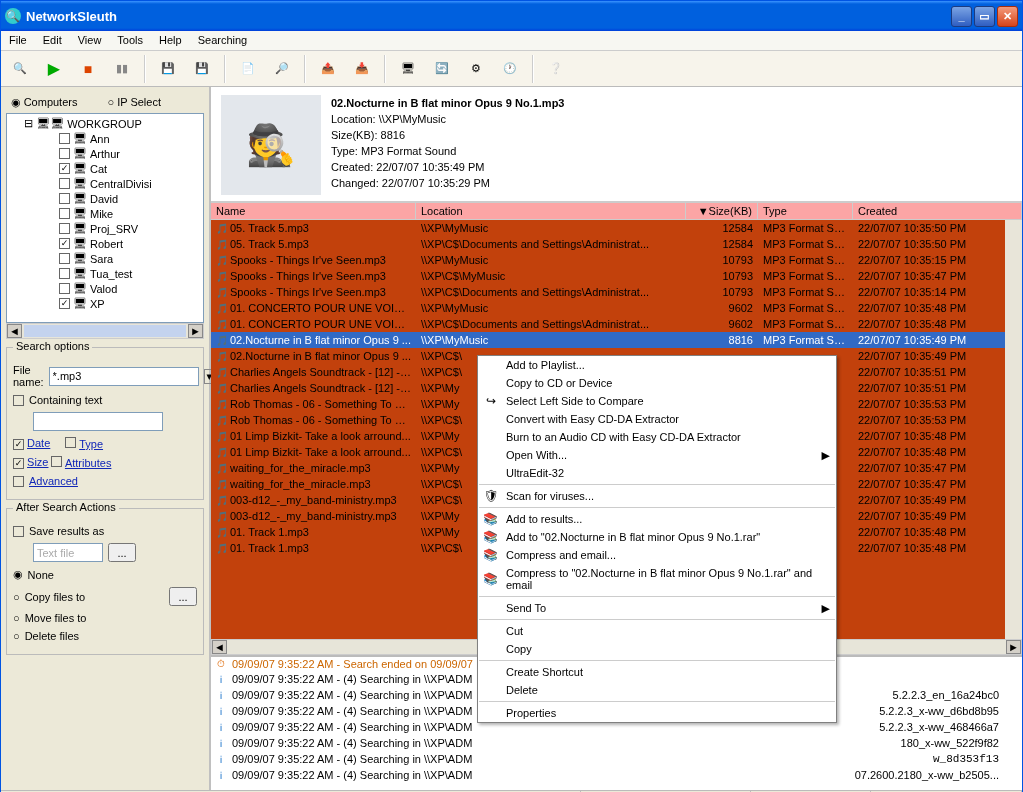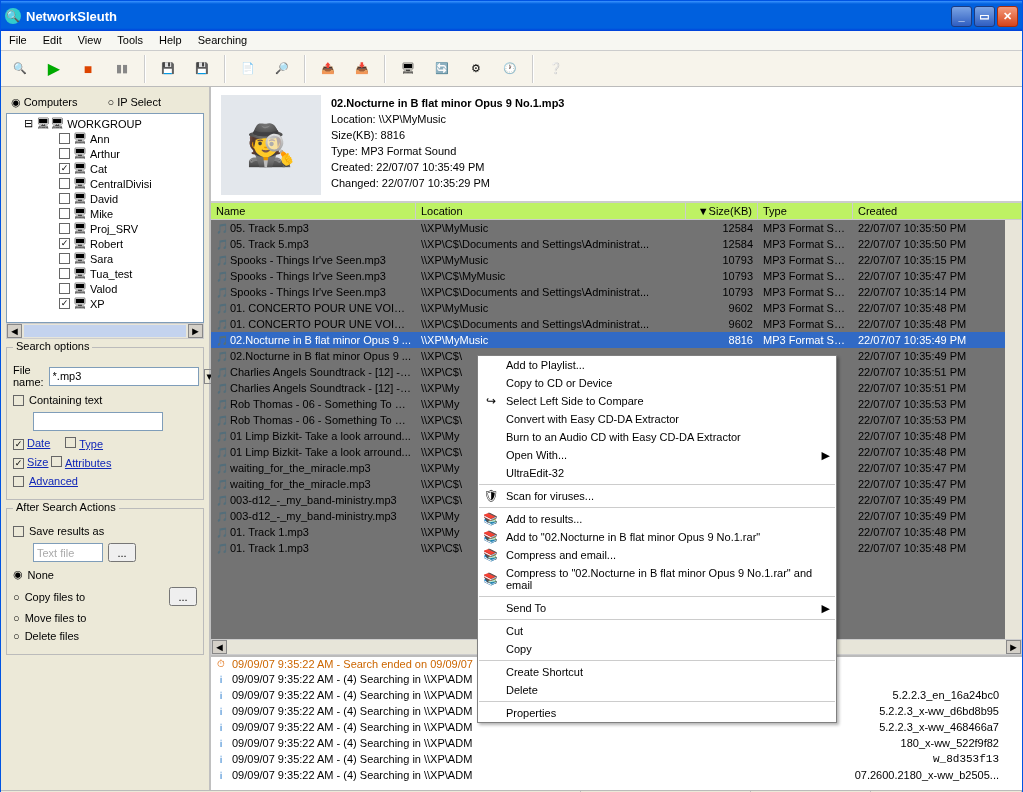--- a/index.html
+++ b/index.html
@@ -26,23 +26,23 @@
 .groupbox { border: 1px solid #bbb; margin-top: 8px; padding: 10px 6px 6px; position: relative; }
 .groupbox-title { position: absolute; top: -8px; left: 6px; background: #ece9d8; padding: 0 3px; }
 .field-row { display: flex; align-items: center; gap: 5px; margin: 6px 0; }
 .input { border: 1px solid #7f9db9; background: white; padding: 1px 3px; height: 19px; }
 .link { color: #1026b7; text-decoration: underline; cursor: pointer; }
 .detail-pane { height: 115px; padding: 8px 10px; display: flex; gap: 10px; background: white; border-bottom:1px solid #ccc;}
 .silhouette { width: 100px; height: 100px; background: #e3e7ec; display:flex; align-items:center; justify-content:center; color:#bbb; font-size:40px;}
 .detail-text { font-size: 11px; line-height: 16px; }
 .detail-text b { font-weight: bold; }
 .list-pane { flex: 1; min-height: 0; display: flex; flex-direction: column; }
-.list-header { display: flex; background: #bef264; border-top: 1px solid #ccc; border-bottom: 1px solid #ccc; height: 18px; }
+.list-header { display: flex; background: #fca5a5; border-top: 1px solid #ccc; border-bottom: 1px solid #ccc; height: 18px; }
 .lh-col { border-right: 1px solid #ccc; padding: 1px 5px; display: flex; align-items: center; }
-.list-body { flex: 1; overflow: auto; background: #737373; position: relative; }
+.list-body { flex: 1; overflow: auto; background: #c2410c; position: relative; }
 .frow { display: flex; height: 16px; align-items: center; }
 .frow.sel { background: #316ac5; color: white; }
 .fcol { padding: 0 5px; overflow: hidden; white-space: nowrap; text-overflow: ellipsis; }
 .scroll { height: 16px; background: #e7e5d9; border: 1px solid #ccc; display:flex; align-items:center; justify-content:space-between;}
 .scroll-btn { width: 15px; height: 14px; background:#d4d0c8; border:1px solid #888; display:flex;align-items:center;justify-content:center;}
 .context-menu { position: absolute; left: 477px; top: 355px; width: 360px; background: white; border: 1px solid #808080; box-shadow: 2px 2px 3px rgba(0,0,0,0.3); z-index: 100; }
 .cm-item { padding: 3px 20px 3px 28px; cursor: default; display:flex; align-items:center; position:relative;}
 .cm-item.bold { font-weight: bold; }
 .cm-sep { height: 1px; background: #ccc; margin: 2px 1px; }
 .cm-icon { position:absolute; left:5px; width:16px; height:16px; display:flex;align-items:center;justify-content:center;font-size:12px;}

